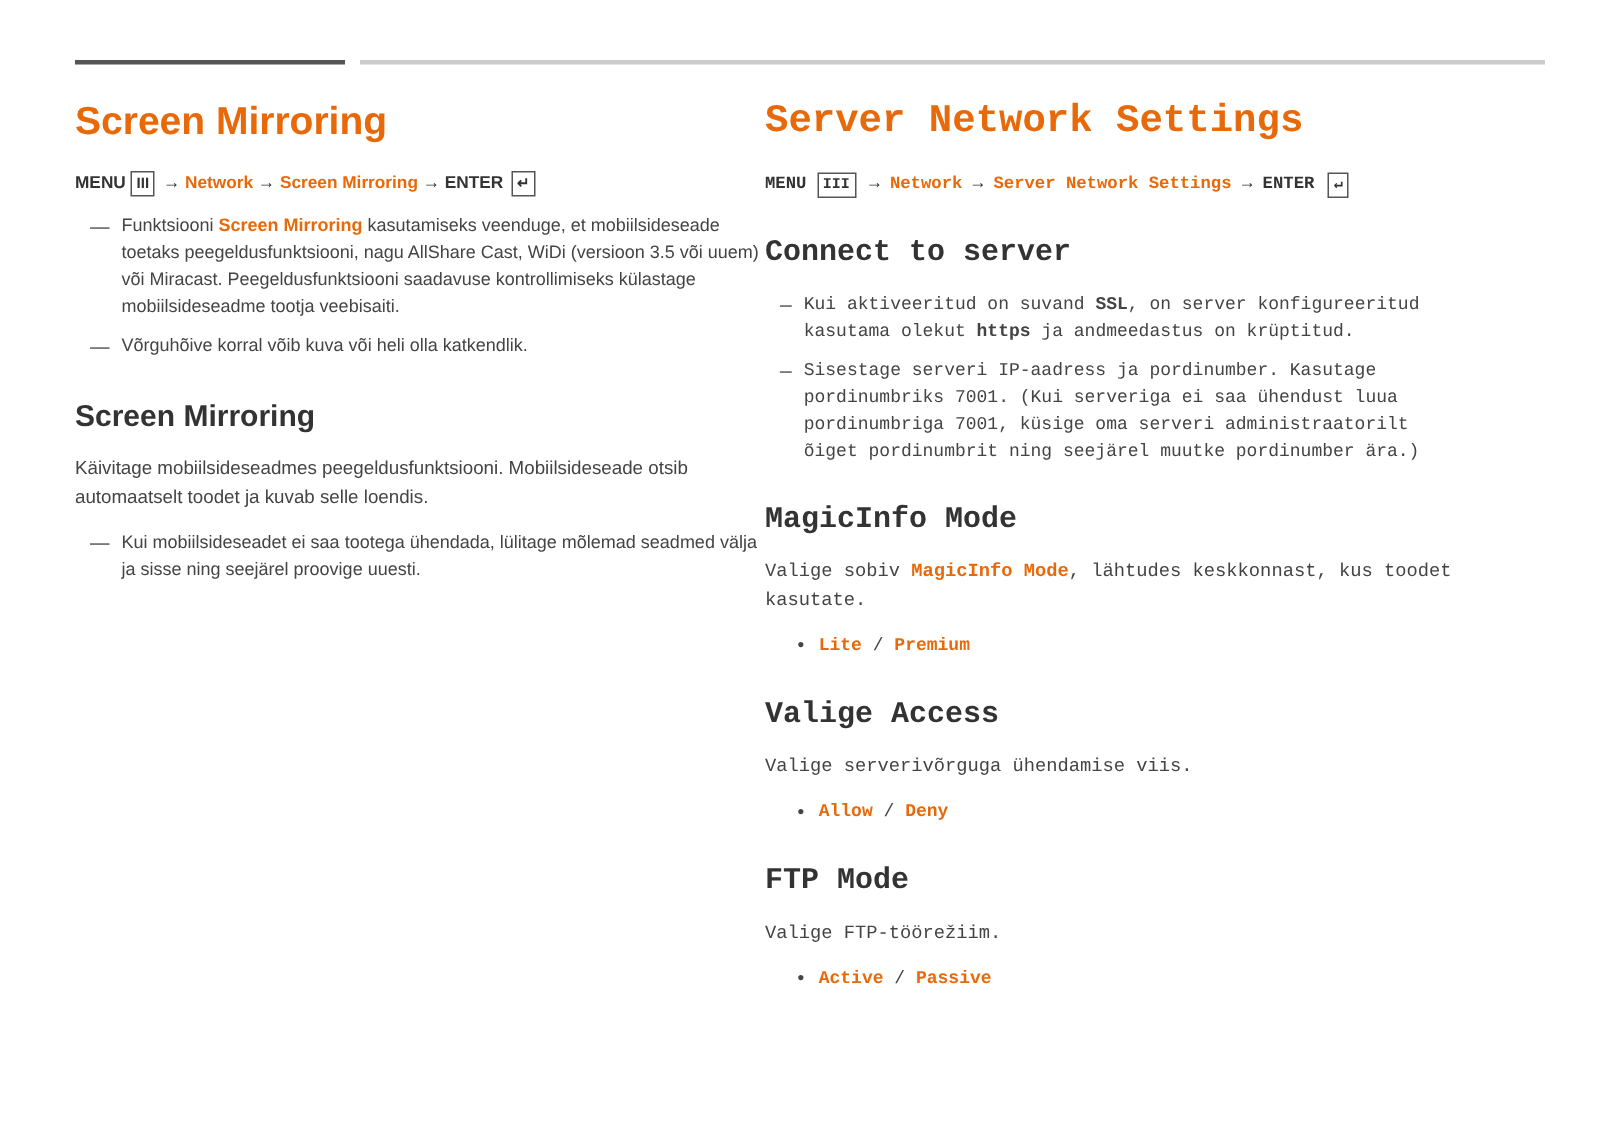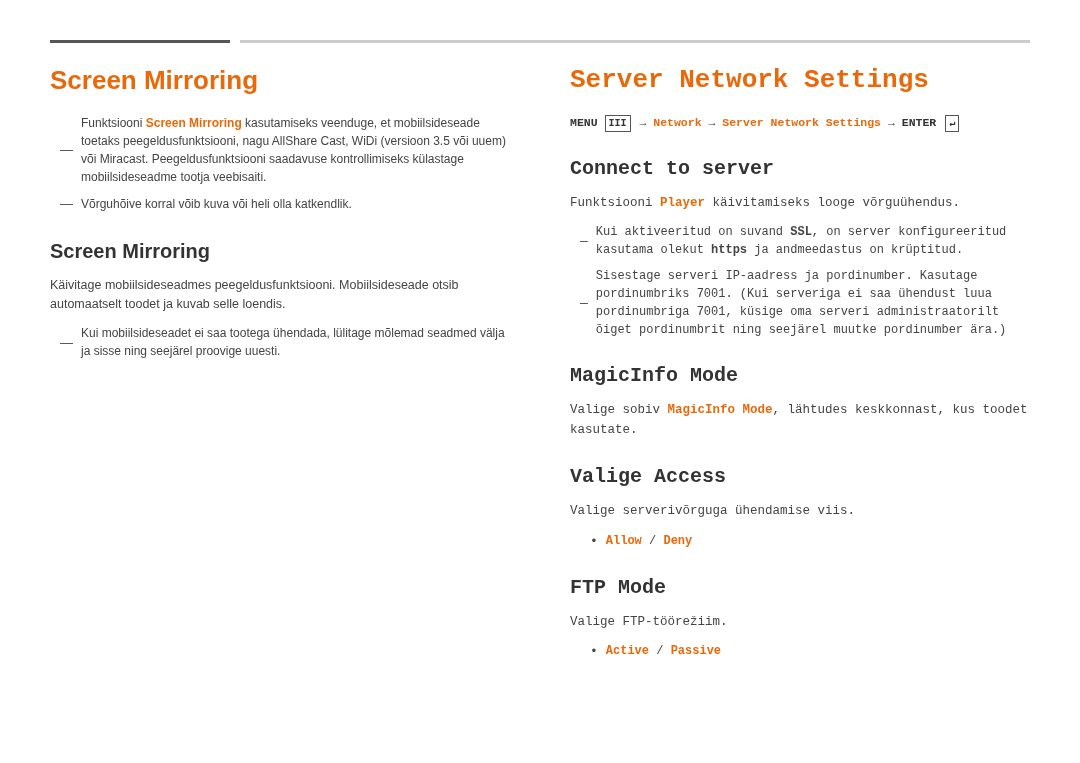--- a/index.html
+++ b/index.html
@@ -28,21 +28,20 @@
       background: #555;
     }
     .rule-light {
       flex: 1;
       height: 3px;
       background: #ccc;
       margin-left: 10px;
     }
     .columns {
       display: flex;
-      gap: 60px;
     }
     .col-left {
       flex: 1;
       max-width: 460px;
     }
     .col-right {
       flex: 1;
       max-width: 460px;
       font-family: Liberation Mono, monospace;
     }
@@ -74,21 +73,21 @@
       margin-right: 2px;
     }
     .body-text {
       font-size: 12.5px;
       color: #444;
       margin-bottom: 10px;
       line-height: 1.55;
     }
     .dash-item {
       display: flex;
-      align-items: center;
+      align-items: flex-start;
       margin-bottom: 8px;
       padding-left: 10px;
     }
     .dash-item::before {
       content: '—';
       margin-right: 8px;
       flex-shrink: 0;
       color: #444;
     }
     .dash-text {
@@ -131,70 +130,83 @@
   <div class="top-rule">
     <div class="rule-dark"></div>
     <div class="rule-light"></div>
   </div>
 
   <div class="columns">
 
     <div class="col-left">
       <h1 class="section-title">Screen Mirroring</h1>
 
-
-
-      <div class="dash-item">
-        <span class="dash-text">Funktsiooni <span class="highlight-orange">Screen Mirroring</span> kasutamiseks veenduge, et mobiilsideseade toetaks peegeldusfunktsiooni, nagu AllShare Cast, WiDi (versioon 3.5 või uuem) või Miracast. Peegeldusfunktsiooni saadavuse kontrollimiseks külastage mobiilsideseadme tootja veebisaiti.</span>
-      </div>
-
-      <div class="dash-item">
-        <span class="dash-text">Võrguhõive korral võib kuva või heli olla katkendlik.</span>
-      </div>
-
-      <h2 class="subsection">Screen Mirroring</h2>
-
-      <p class="body-text">Käivitage mobiilsideseadmes peegeldusfunktsiooni. Mobiilsideseade otsib automaatselt toodet ja kuvab selle loendis.</p>
-
-      <div class="dash-item">
-        <span class="dash-text">Kui mobiilsideseadet ei saa tootega ühendada, lülitage mõlemad seadmed välja ja sisse ning seejärel proovige uuesti.</span>
-      </div>
-    </div>
-
-    <div class="col-right">
-      <h1 class="section-title">Server Network Settings</h1>
-
       <div class="menu-path">
         <span>MENU</span>
         <span class="menu-icon">III</span>
         <span> → </span>
         <span class="orange">Network</span>
         <span> → </span>
-        <span class="orange">Server Network Settings</span>
+        <span class="orange">Screen Mirroring</span>
         <span> → </span>
         <span>ENTER</span>
         <span class="enter-icon">↵</span>
       </div>
 
+
+      <div class="dash-item">
+        <span class="dash-text">Funktsiooni <span class="highlight-orange">Screen Mirroring</span> kasutamiseks veenduge, et mobiilsideseade toetaks peegeldusfunktsiooni, nagu AllShare Cast, WiDi (versioon 3.5 või uuem) või Miracast. Peegeldusfunktsiooni saadavuse kontrollimiseks külastage mobiilsideseadme tootja veebisaiti.</span>
+      </div>
+
+      <div class="dash-item">
+        <span class="dash-text">Võrguhõive korral võib kuva või heli olla katkendlik.</span>
+      </div>
+
+      <h2 class="subsection">Screen Mirroring</h2>
+
+      <p class="body-text">Käivitage mobiilsideseadmes peegeldusfunktsiooni. Mobiilsideseade otsib automaatselt toodet ja kuvab selle loendis.</p>
+
+      <div class="dash-item">
+        <span class="dash-text">Kui mobiilsideseadet ei saa tootega ühendada, lülitage mõlemad seadmed välja ja sisse ning seejärel proovige uuesti.</span>
+      </div>
+    </div>
+
+    <div class="col-right">
+      <h1 class="section-title">Server Network Settings</h1>
+
+      <div class="menu-path">
+        <span>MENU</span>
+        <span class="menu-icon">III</span>
+        <span> → </span>
+        <span class="orange">Network</span>
+        <span> → </span>
+        <span class="orange">Server Network Settings</span>
+        <span> → </span>
+        <span>ENTER</span>
+        <span class="enter-icon">↵</span>
+      </div>
+
       <h2 class="subsection">Connect to server</h2>
-      <p class="body-text">
-        Funktsiooni <span class="highlight-orange">Player</span> käivitamiseks looge võrguühendus.
-      </p>
 
       <div class="dash-item">
         <span class="dash-text">Kui aktiveeritud on suvand <span class="highlight-bold">SSL</span>, on server konfigureeritud kasutama olekut <span class="highlight-bold">https</span> ja andmeedastus on krüptitud.</span>
       </div>
       <div class="dash-item">
         <span class="dash-text">Sisestage serveri IP-aadress ja pordinumber. Kasutage pordinumbriks 7001. (Kui serveriga ei saa ühendust luua pordinumbriga 7001, küsige oma serveri administraatorilt õiget pordinumbrit ning seejärel muutke pordinumber ära.)</span>
       </div>
 
       <h2 class="subsection">MagicInfo Mode</h2>
       <p class="body-text">
         Valige sobiv <span class="highlight-orange">MagicInfo Mode</span>, lähtudes keskkonnast, kus toodet kasutate.
       </p>
+      <div class="bullet-item">
+        <span class="bullet-text">
+          <span class="highlight-orange">Lite</span> / <span class="highlight-orange">Premium</span>
+        </span>
+      </div>
 
       <h2 class="subsection">Valige Access</h2>
       <p class="body-text">Valige serverivõrguga ühendamise viis.</p>
       <div class="bullet-item">
         <span class="bullet-text">
           <span class="highlight-orange">Allow</span> / <span class="highlight-orange">Deny</span>
         </span>
       </div>
 
       <h2 class="subsection">FTP Mode</h2>

